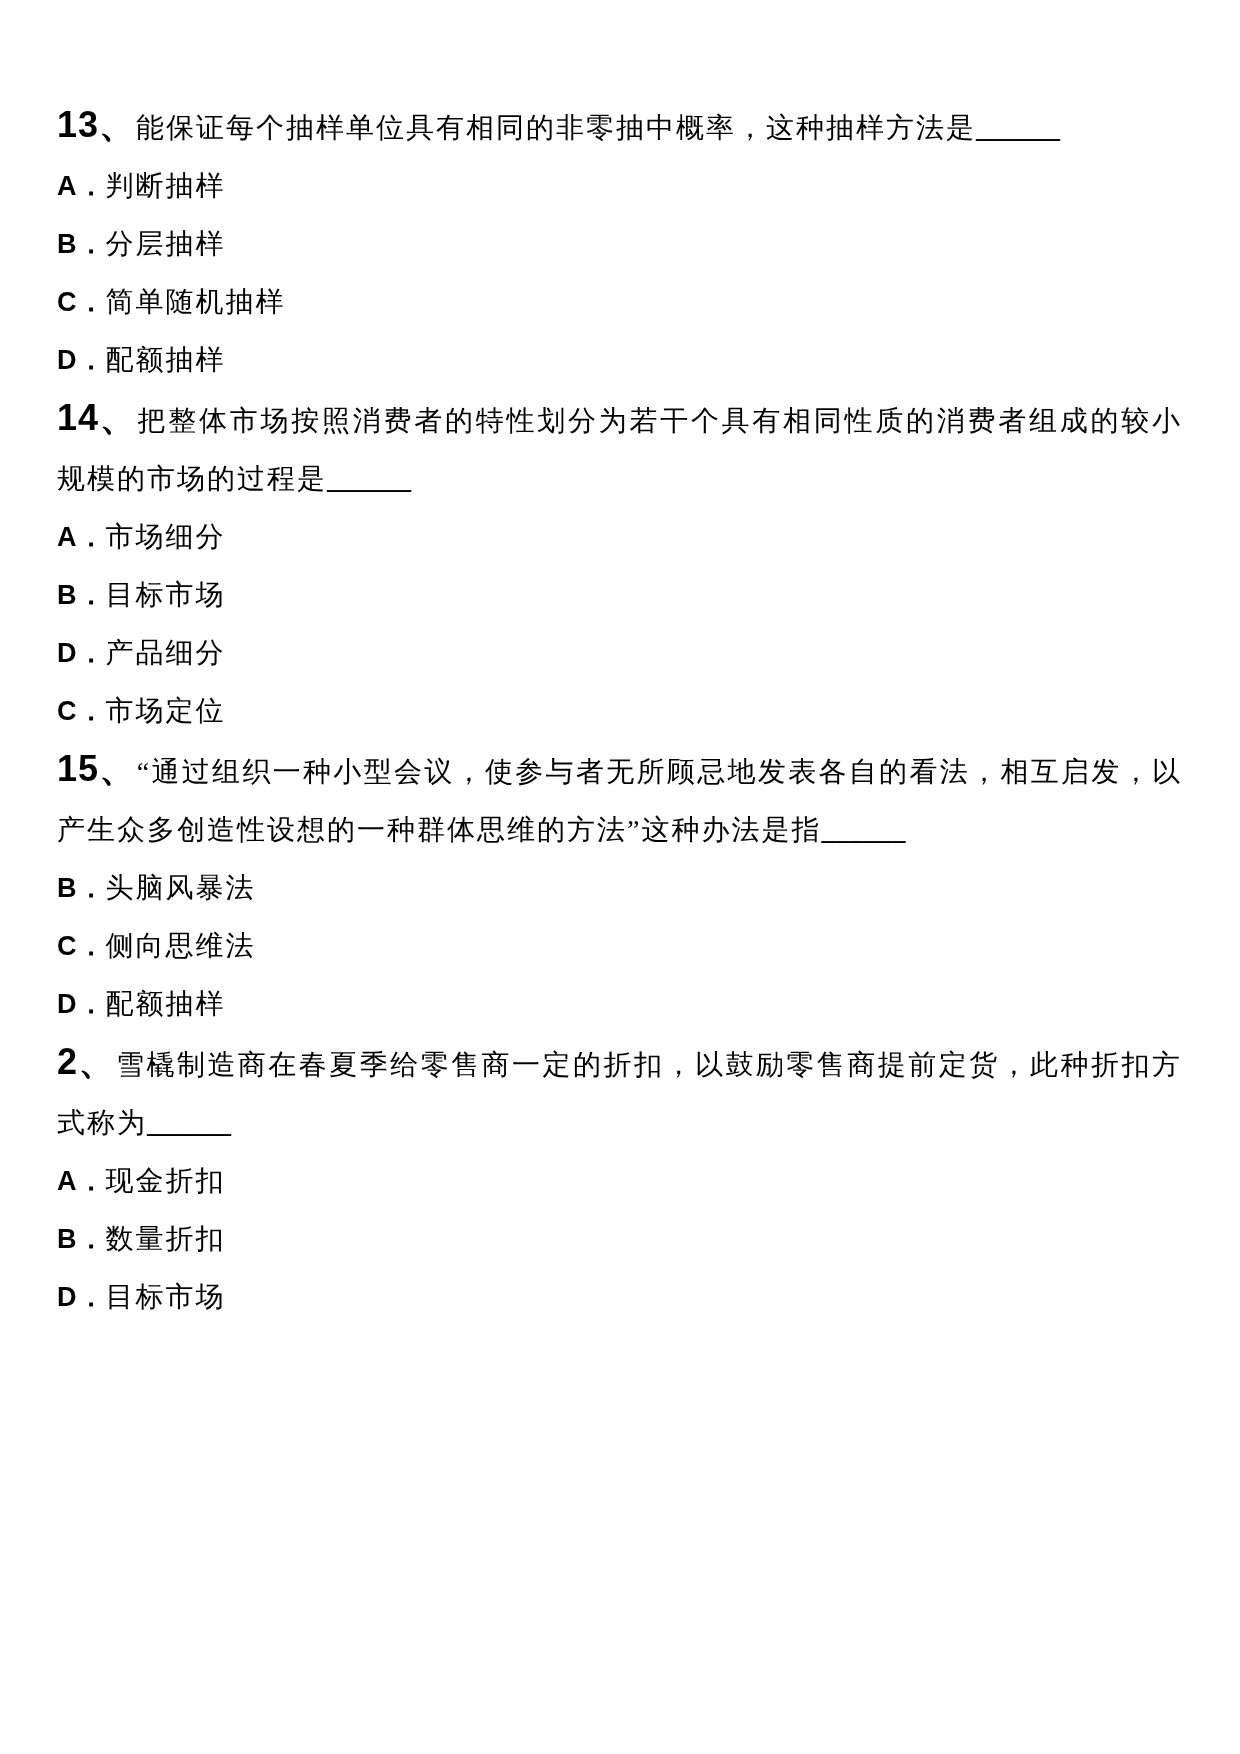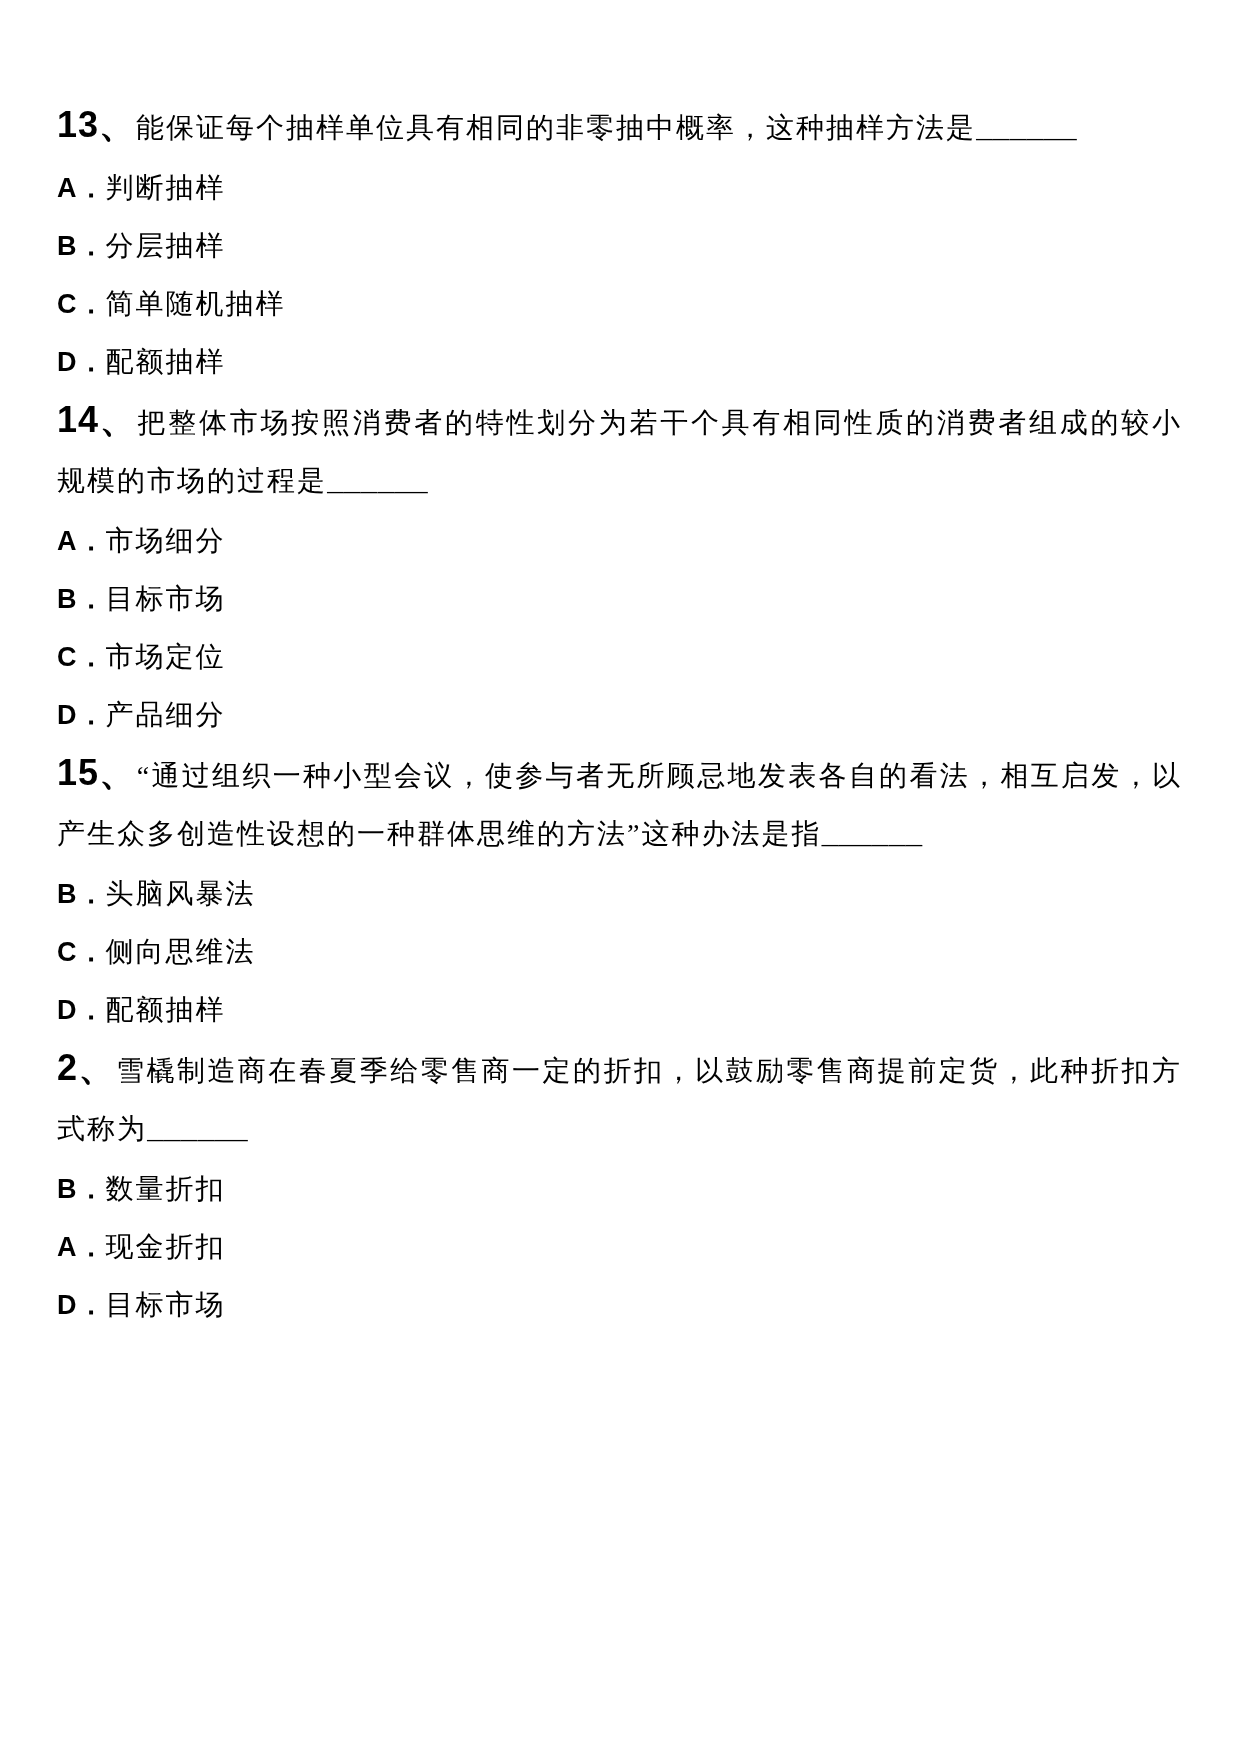--- a/index.html
+++ b/index.html
@@ -41,51 +41,50 @@
   .opt-label {
     font-weight: bold;
     letter-spacing: 1px;
     font-family: "Liberation Sans", "DejaVu Sans", sans-serif;
     font-size: 27px;
   }
   .blank {
     letter-spacing: 0;
     font-weight: bold;
     white-space: nowrap;
-    font-family: Liberation Mono, monospace;
   }
 </style>
 </head>
 <body>
 
 <div class="page">
 
   <div>
     <p class="q-text"><span class="q-num">13、</span><span>能保证每个抽样单位具有相同的非零抽中概率，这种抽样方法是</span><span class="blank">______</span></p>
     <p class="opt"><span class="opt-label">A．</span><span>判断抽样</span></p>
     <p class="opt"><span class="opt-label">B．</span><span>分层抽样</span></p>
     <p class="opt"><span class="opt-label">C．</span><span>简单随机抽样</span></p>
     <p class="opt"><span class="opt-label">D．</span><span>配额抽样</span></p>
   </div>
 
   <div>
     <p class="q-text"><span class="q-num">14、</span><span>把整体市场按照消费者的特性划分为若干个具有相同性质的消费者组成的较小规模的市场的过程是</span><span class="blank">______</span></p>
     <p class="opt"><span class="opt-label">A．</span><span>市场细分</span></p>
     <p class="opt"><span class="opt-label">B．</span><span>目标市场</span></p>
+    <p class="opt"><span class="opt-label">D．</span><span>产品细分</span></p>
     <p class="opt"><span class="opt-label">C．</span><span>市场定位</span></p>
-    <p class="opt"><span class="opt-label">D．</span><span>产品细分</span></p>
   </div>
 
   <div>
     <p class="q-text"><span class="q-num">15、</span><span>“通过组织一种小型会议，使参与者无所顾忌地发表各自的看法，相互启发，以产生众多创造性设想的一种群体思维的方法”这种办法是指</span><span class="blank">______</span></p>
     <p class="opt"><span class="opt-label">B．</span><span>头脑风暴法</span></p>
     <p class="opt"><span class="opt-label">C．</span><span>侧向思维法</span></p>
     <p class="opt"><span class="opt-label">D．</span><span>配额抽样</span></p>
   </div>
 
   <div>
     <p class="q-text"><span class="q-num">2、</span><span>雪橇制造商在春夏季给零售商一定的折扣，以鼓励零售商提前定货，此种折扣方式称为</span><span class="blank">______</span></p>
+    <p class="opt"><span class="opt-label">A．</span><span>现金折扣</span></p>
     <p class="opt"><span class="opt-label">B．</span><span>数量折扣</span></p>
-    <p class="opt"><span class="opt-label">A．</span><span>现金折扣</span></p>
     <p class="opt"><span class="opt-label">D．</span><span>目标市场</span></p>
   </div>
 
 </div>
 
 </body></html>

